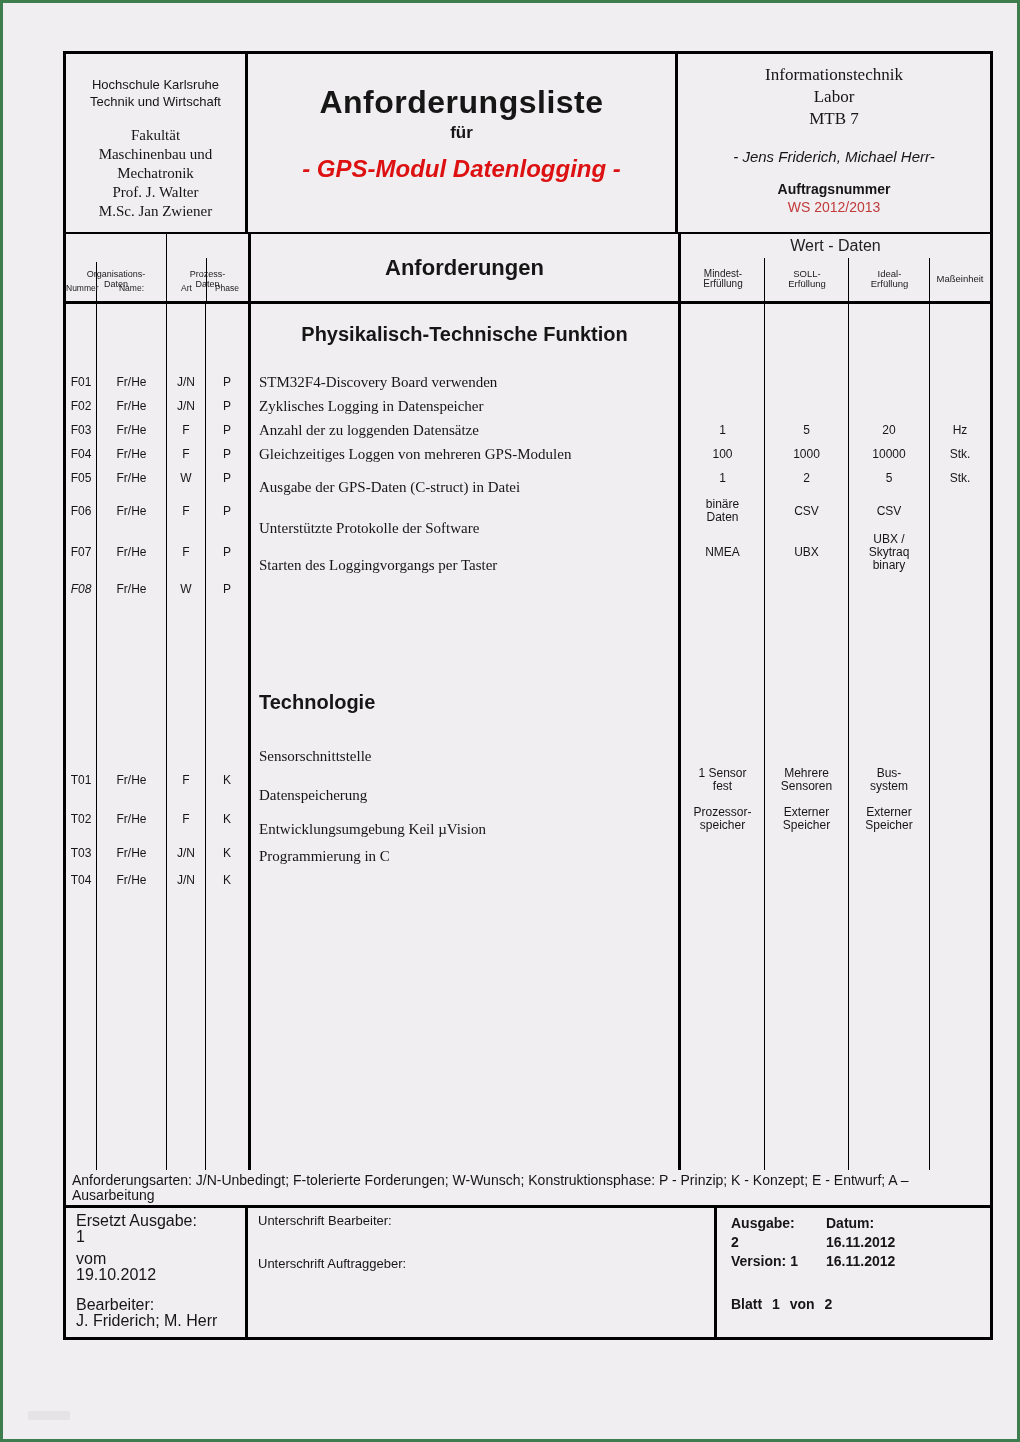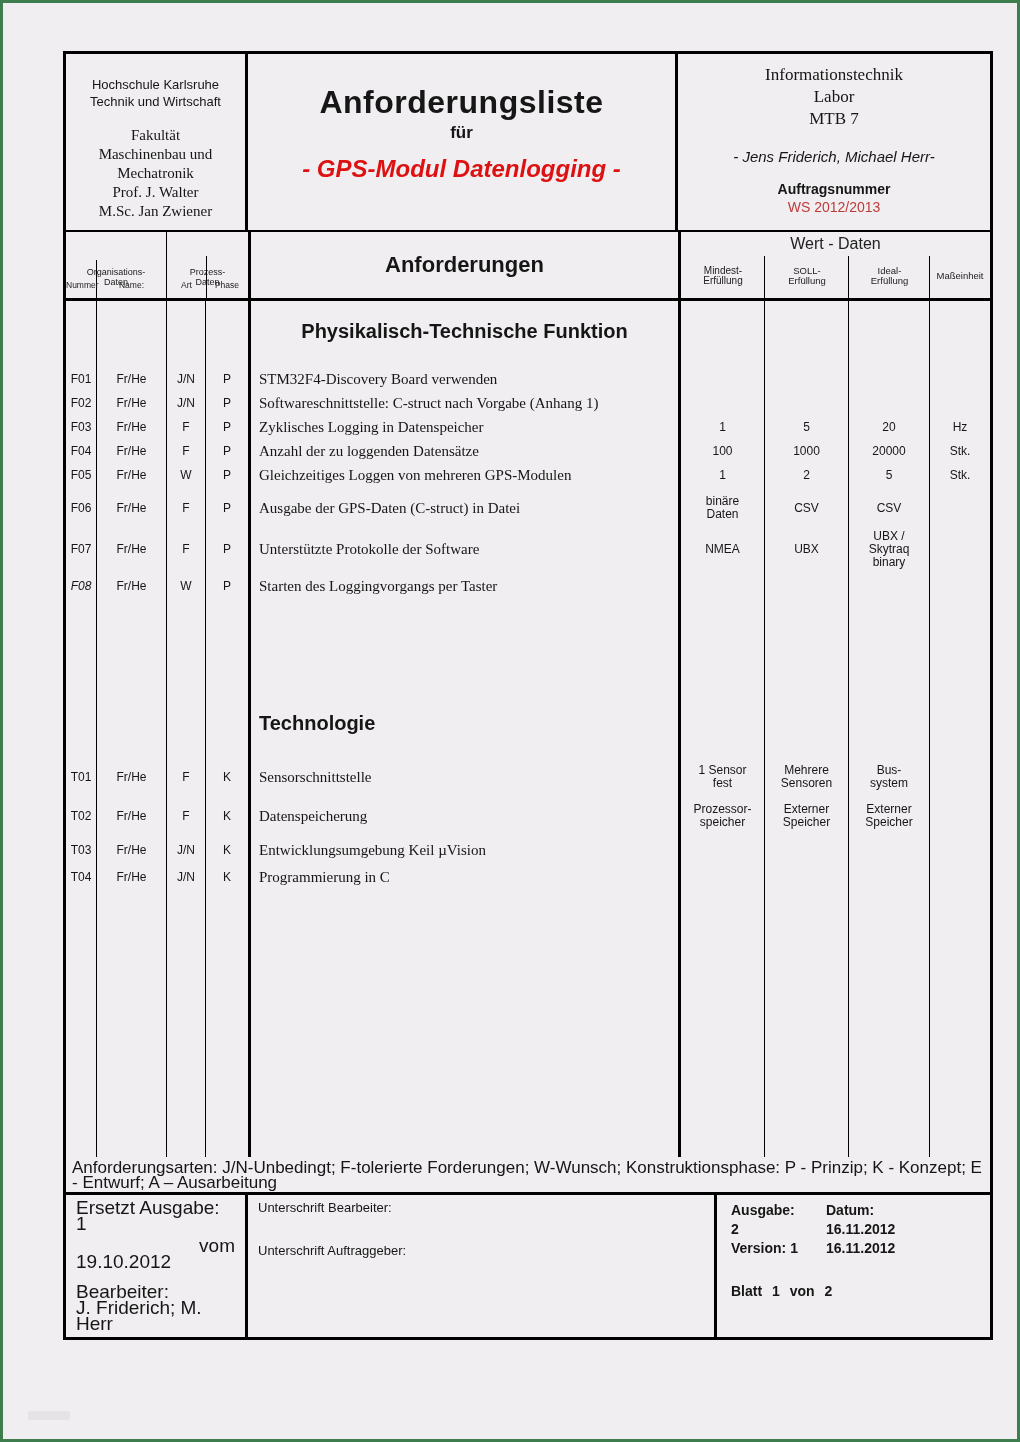--- a/index.html
+++ b/index.html
@@ -43,25 +43,25 @@
   .wert-title { text-align:center; font-size:16px; padding-top:3px; }
   
   .tbody { height:866px; display:flex; overflow:hidden; }
   .col { display:flex; flex-direction:column; }
   .cell { display:flex; align-items:center; justify-content:center; flex-shrink:0; overflow:hidden; }
   .req { justify-content:flex-start; padding-left:8px; font-family:"Liberation Serif", serif; font-size:15px; white-space:nowrap; }
   .val { font-size:12px; line-height:13px; text-align:center; white-space:pre-line; }
   .head { font-size:20px; font-weight:bold; }
   .head.left { justify-content:flex-start; padding-left:8px; }
   
-  .note-row { height:38px; border-bottom:3px solid #000; font-size:17px; line-height:15px; padding:3px 6px; }
+  .note-row { height:38px; border-bottom:3px solid #000; font-size:14px; line-height:15px; padding:3px 6px; }
   
   .bottom-row { flex:1; display:flex; }
-  .b-left { width:182px; border-right:3px solid #000; padding:5px 10px; font-size:19px; line-height:16px; }
-  .b-left .gap-s { margin-top:6px;text-align:right; }
+  .b-left { width:182px; border-right:3px solid #000; padding:5px 10px; font-size:16px; line-height:16px; }
+  .b-left .gap-s { margin-top:6px; }
   .b-left .gap-m { margin-top:14px; }
   .b-mid { width:469px; border-right:3px solid #000; padding:5px 10px; font-size:13px; }
   .b-mid .sig2 { margin-top:28px; }
   .b-right { width:273px; padding:6px 14px; font-weight:bold; font-size:14px; line-height:19px; }
   .issue-grid { display:grid; grid-template-columns:95px auto; }
   .blatt { margin-top:24px; word-spacing:6px; }
   .watermark { position:absolute; left:25px; top:1408px; width:42px; height:9px;
                background:rgba(0,0,0,0.045); border-radius:2px; }
 </style>
 </head>
@@ -213,21 +213,20 @@
           <div class="cell val" style="height: 40px;">K</div>
           <div class="cell val" style="height: 38px;">K</div>
           <div class="cell val" style="height: 30px;">K</div>
           <div class="cell val" style="height: 24px;">K</div>
         </div>
         <div class="col" style="width: 430px; border-right: 3px solid rgb(0, 0, 0);">
           <div class="cell" style="height: 12px;"></div>
           <div class="cell head" style="height: 36px;">Physikalisch-Technische Funktion</div>
           <div class="cell" style="height: 18px;"></div>
           <div class="cell req" style="height: 24px;">STM32F4-Discovery Board verwenden</div>
-          <div class="cell req" style="height: 24px;">Softwareschnittstelle: C-struct nach Vorgabe (Anhang 1)</div>
           <div class="cell req" style="height: 24px;">Zyklisches Logging in Datenspeicher</div>
           <div class="cell req" style="height: 24px;">Anzahl der zu loggenden Datensätze</div>
           <div class="cell req" style="height: 24px;">Gleichzeitiges Loggen von mehreren GPS-Modulen</div>
           <div class="cell req" style="height: 42px;">Ausgabe der GPS-Daten (C-struct) in Datei</div>
           <div class="cell req" style="height: 40px;">Unterstützte Protokolle der Software</div>
           <div class="cell req" style="height: 34px;">Starten des Loggingvorgangs per Taster</div>
           <div class="cell" style="height: 102px;"></div>
           <div class="cell head left" style="height: 36px;">Technologie</div>
           <div class="cell" style="height: 16px;"></div>
           <div class="cell req" style="height: 40px;">Sensorschnittstelle</div>
@@ -280,21 +279,21 @@
           <div class="cell val" style="height: 30px;"></div>
           <div class="cell val" style="height: 24px;"></div>
         </div>
         <div class="col" style="width: 81px; border-right: 1px solid rgb(0, 0, 0);">
           <div class="cell" style="height: 12px;"></div>
           <div class="cell head" style="height: 36px;"></div>
           <div class="cell" style="height: 18px;"></div>
           <div class="cell val" style="height: 24px;"></div>
           <div class="cell val" style="height: 24px;"></div>
           <div class="cell val" style="height: 24px;">20</div>
-          <div class="cell val" style="height: 24px;">20000</div>
+          <div class="cell val" style="height: 24px;">10000</div>
           <div class="cell val" style="height: 24px;">5</div>
           <div class="cell val" style="height: 42px;">CSV</div>
           <div class="cell val" style="height: 40px;">UBX /
 Skytraq
 binary</div>
           <div class="cell val" style="height: 34px;"></div>
           <div class="cell" style="height: 102px;"></div>
           <div class="cell head" style="height: 36px;"></div>
           <div class="cell" style="height: 16px;"></div>
           <div class="cell val" style="height: 40px;">Bus-

